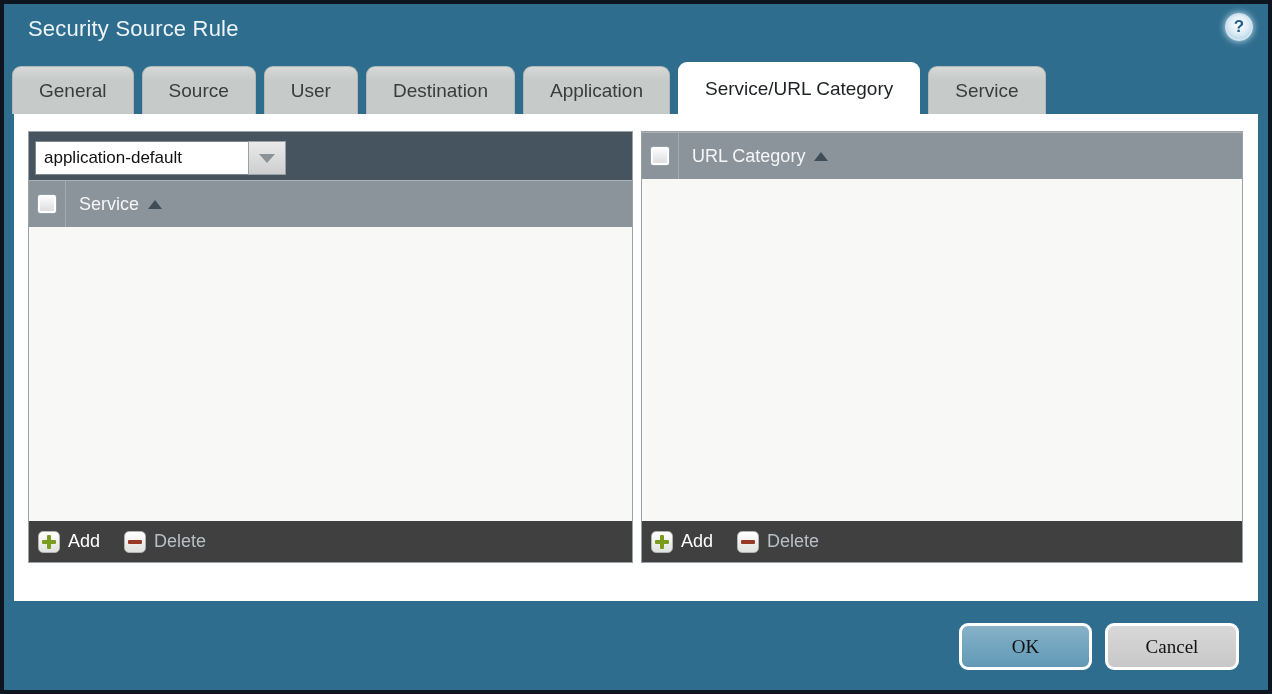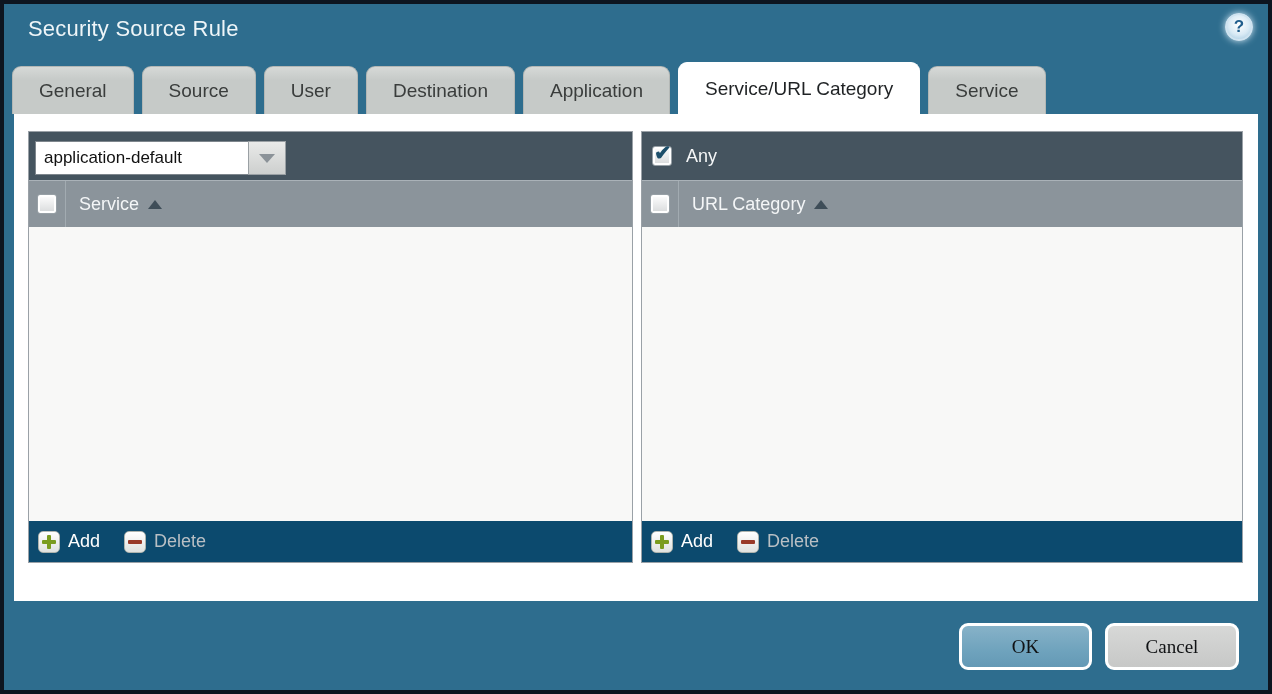--- a/index.html
+++ b/index.html
@@ -73,21 +73,21 @@
     height: 47px; background: #8b949b;
     border-top: 1px solid #aab2b8;
     display: flex; align-items: center;
     flex: none;
   }
   .panel-body {
     flex: 1 1 auto; background: #f8f8f7;
     overflow: hidden;
   }
   .panel-footer {
-    height: 41px; background: #0c4a6e;
+    height: 41px; background: #404040;
     display: flex; align-items: center; padding-left: 9px;
     flex: none;
   }
 
   
   .combo { display: flex; align-items: flex-start; height: 30px; }
   .combo input {
     width: 213px; height: 34px;
     border: 1px solid #7e868d; border-right: none;
     padding: 0 8px; font-size: 17px; color: #111;
@@ -230,26 +230,20 @@
         <div class="foot-btn disabled">
           <span class="icon-box">
               <span class="glyph-minus"></span>
             </span>
           <span class="foot-label">Delete</span>
         </div>
       </div>
     </div>
 
     <div class="subpanel right">
-      <div class="panel-toolbar">
-        <div class="any-row">
-          <span class="checkbox checked"></span>
-          <span class="any-label">Any</span>
-        </div>
-      </div>
       <div class="col-header">
         <div class="cb-cell">
           <span class="checkbox"></span>
         </div>
         <span class="col-label">URL Category</span>
         <span class="sort-asc"></span>
       </div>
       <div class="panel-body"></div>
       <div class="panel-footer">
         <div class="foot-btn">

